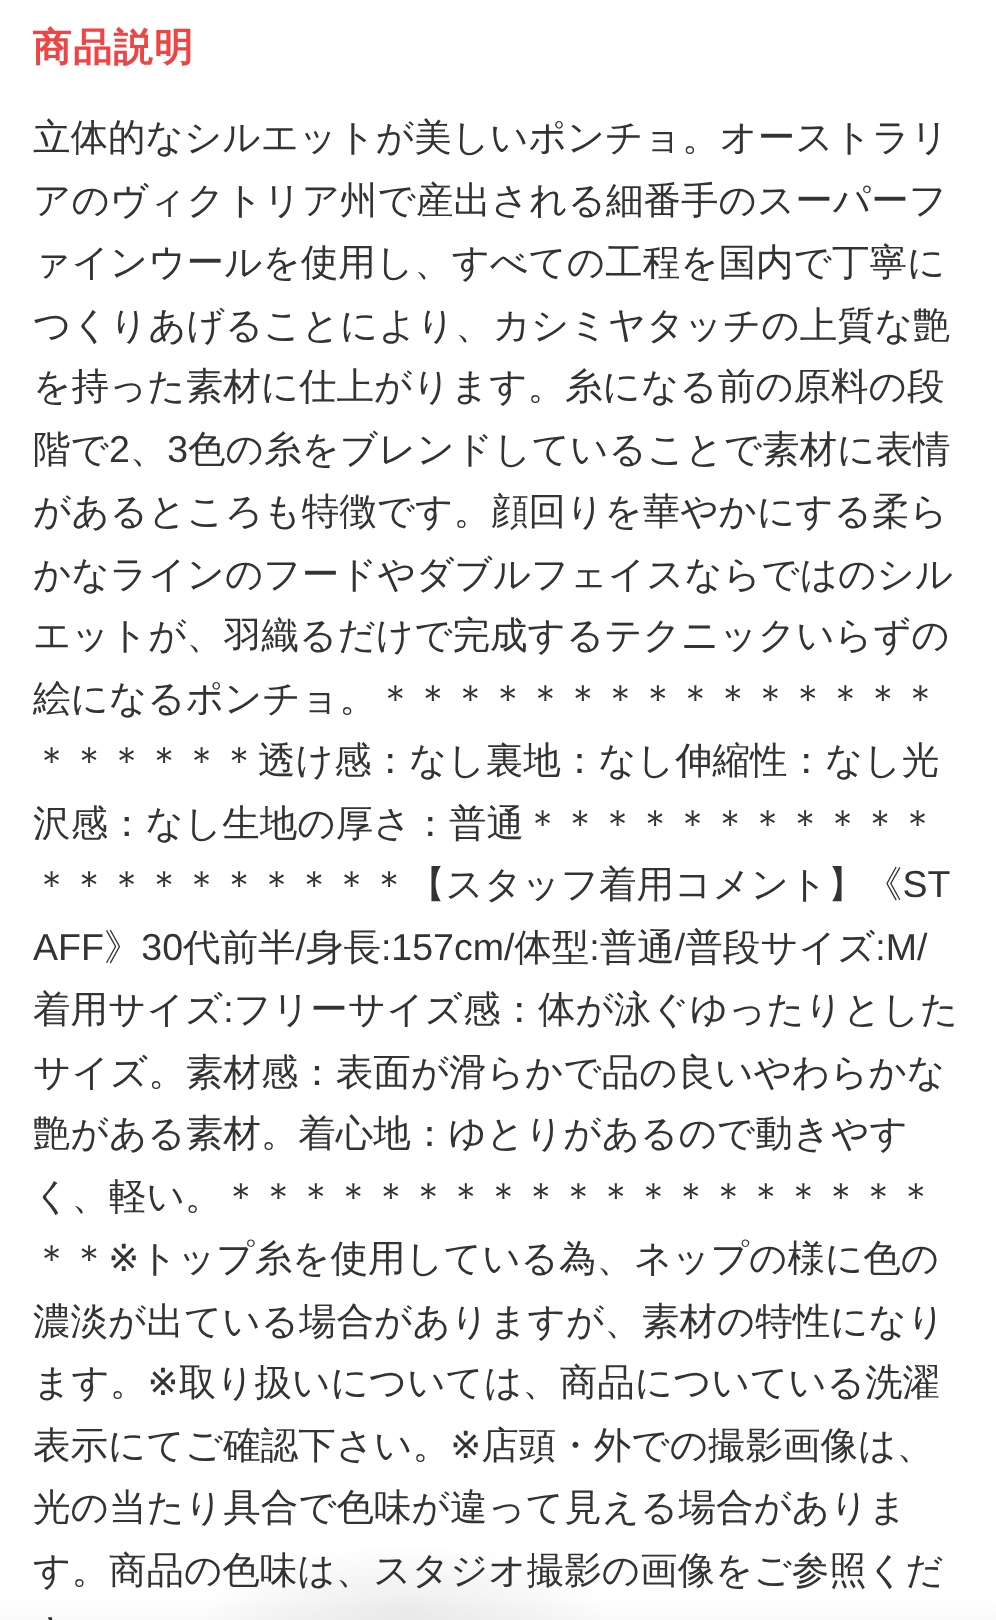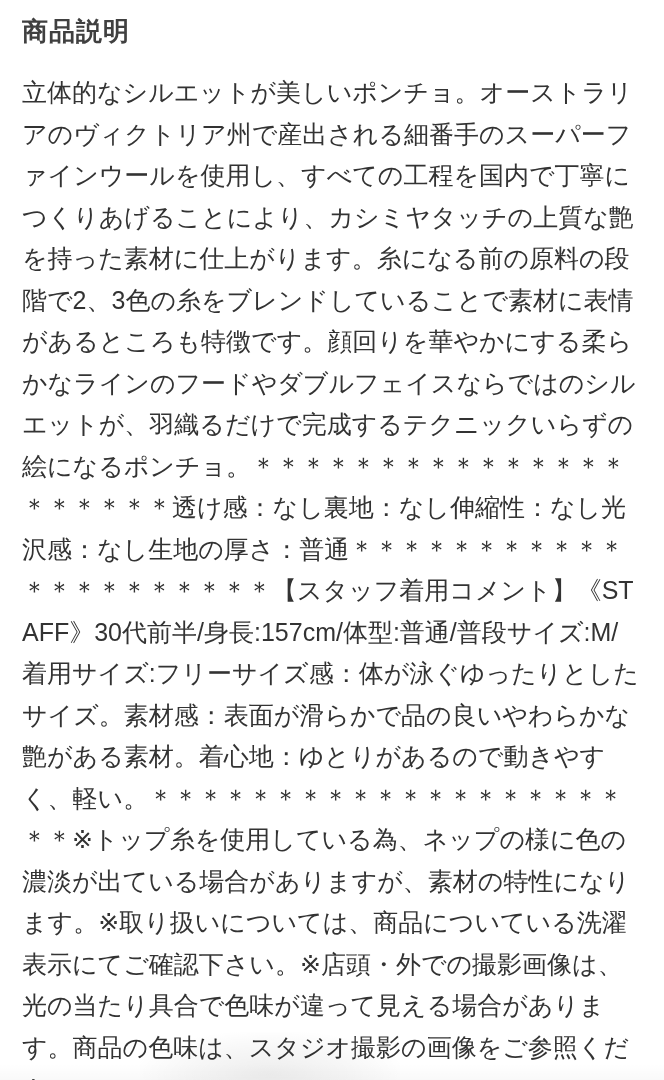--- a/index.html
+++ b/index.html
@@ -17,21 +17,21 @@
     overflow: hidden;
   }
   .content {
     padding: 16px 22px 0 22px;
   }
   .section-title {
     margin: 0;
     font-size: 26px;
     line-height: 30px;
     font-weight: 700;
-    color: #404040;
+    color: #ef4444;
     letter-spacing: 1px;
   }
   .description {
     margin: 26px 0 0 0;
     font-size: 25px;
     line-height: 41.5px;
     color: #333333;
     word-break: break-all;
     overflow-wrap: anywhere;
     text-align: left;

